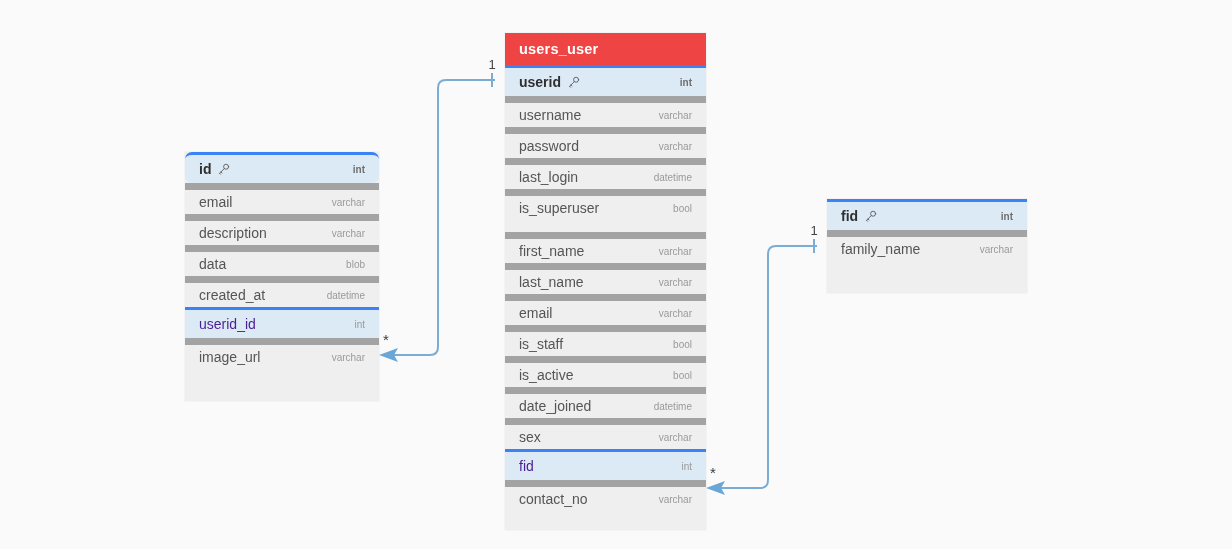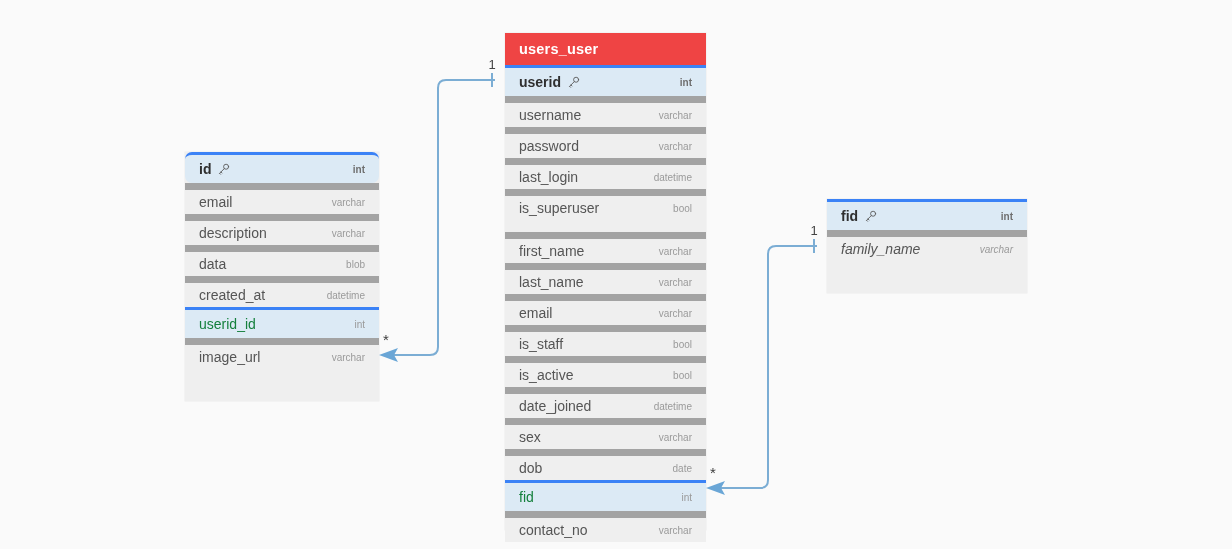--- a/index.html
+++ b/index.html
@@ -97,21 +97,21 @@
   .attr-type {
     color: #9a9a9a;
     font-size: 10px;
     white-space: nowrap;
   }
   .attr-row.key .attr-type {
     color: #6f6f6f;
     font-weight: bold;
   }
   .attr-row.key.fk .attr-name {
-    color: #15803d;
+    color: #4c1d95;
     font-weight: normal;
   }
   .attr-row.key.fk .attr-type {
     color: #9a9a9a;
     font-weight: normal;
   }
   .key-icon {
     display: inline-block;
     width: 13px;
     height: 13px;
@@ -279,26 +279,20 @@
             <span>date_joined</span>
           </div>
           <div class="attr-type">datetime</div>
         </div>
         <div class="attr-row" style="height: 31px;">
           <div class="attr-name">
             <span>sex</span>
           </div>
           <div class="attr-type">varchar</div>
         </div>
-        <div class="attr-row" style="height: 31px;">
-          <div class="attr-name">
-            <span>dob</span>
-          </div>
-          <div class="attr-type">date</div>
-        </div>
         <div class="attr-row key fk" style="height: 31px;">
           <div class="attr-name">
             <span>fid</span>
           </div>
           <div class="attr-type">int</div>
         </div>
         <div class="attr-row" style="height: 31px;">
           <div class="attr-name">
             <span>contact_no</span>
           </div>
@@ -315,21 +309,21 @@
                   <circle cx="11.2" cy="4.6" r="3.1"></circle>
                   <path d="M 9.0 6.9 L 3.2 12.7"></path>
                   <path d="M 4.9 11.0 L 6.2 12.3"></path>
                   <path d="M 3.2 12.7 L 4.4 13.9"></path>
                 </g>
               </svg>
             </span>
           </div>
           <div class="attr-type">int</div>
         </div>
-        <div class="attr-row" style="height: 31px; font-style: italic;">
+        <div class="attr-row" style="height: 31px;">
           <div class="attr-name">
             <span>family_name</span>
           </div>
           <div class="attr-type">varchar</div>
         </div>
       </div>
     </div>
 
 </div>
 

